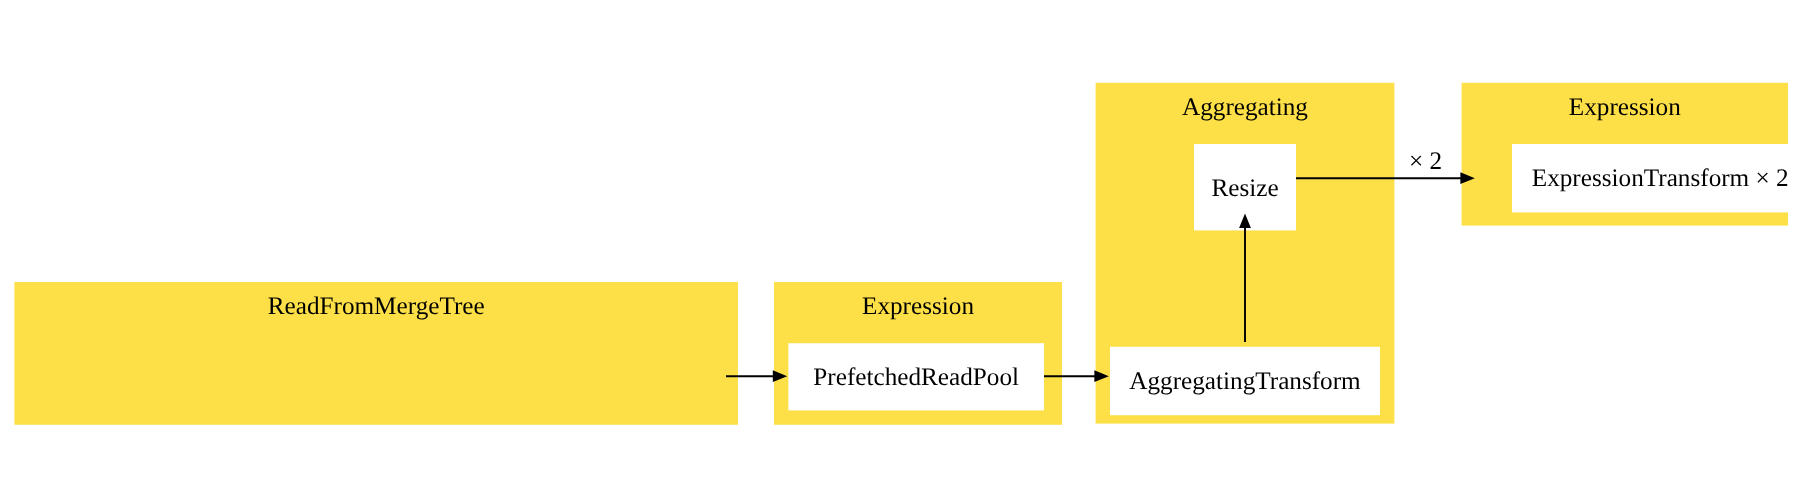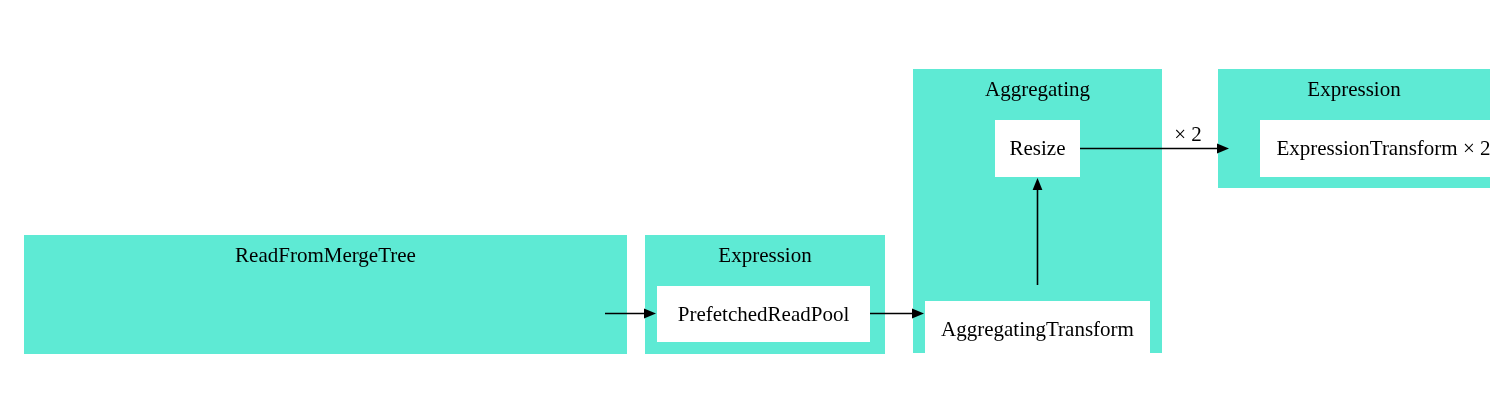--- a/index.html
+++ b/index.html
@@ -7,21 +7,21 @@
   .canvas {
     position: relative;
     width: 1502px;
     height: 410px;
     background: #ffffff;
     font-family: "Liberation Serif", "DejaVu Serif", serif;
     font-size: 21px;
     color: #000000;
     overflow: hidden;
   }
-  .cluster { position: absolute; background: #5eead4; }
+  .cluster { position: absolute; background: #fde047; }
   .cluster-label {
     position: absolute;
     top: 6px; left: 0; right: 0;
     text-align: center;
     line-height: 28px;
     white-space: nowrap;
   }
   .node {
     position: absolute;
     background: #ffffff;
@@ -36,33 +36,33 @@
     text-align: center;
     line-height: 22px;
     white-space: nowrap;
   }
 </style>
 </head>
 <body>
 
 <div class="canvas">
 
-  <div class="cluster" style="left:12px; top:235px; width:603px; height:119px;margin-left:12px;">
+  <div class="cluster" style="left:12px; top:235px; width:603px; height:119px;">
     <div class="cluster-label">ReadFromMergeTree</div>
   </div>
 
   <div class="cluster" style="left:645px; top:235px; width:240px; height:119px;">
     <div class="cluster-label">Expression</div>
     <div class="node" style="left:12px; top:51px; width:213px; height:56px;">PrefetchedReadPool</div>
   </div>
 
   <div class="cluster" style="left:913px; top:69px; width:249px; height:284px;">
     <div class="cluster-label">Aggregating</div>
-    <div class="node" style="left:82px; top:51px; width:85px; height:57px;">Resize</div>
-    <div class="node" style="left:12px; top:232px; width:225px; height:57px;">AggregatingTransform</div>
+    <div class="node" style="left:82px; top:51px; width:85px; height:72px;">Resize</div>
+    <div class="node" style="left:12px; top:220px; width:225px; height:57px;">AggregatingTransform</div>
   </div>
 
   <div class="cluster" style="left:1218px; top:69px; width:272px; height:119px;">
     <div class="cluster-label">Expression</div>
     <div class="node" style="left:12px; top:51px; width:247px; height:57px;margin-left:30px;">ExpressionTransform × 2</div>
   </div>
 
   <svg class="edges" width="1502" height="410" viewBox="0 0 1502 410">
     <g stroke="#000000" stroke-width="1.6" fill="none">
       <line x1="605" y1="313.5" x2="645" y2="313.5"></line>

